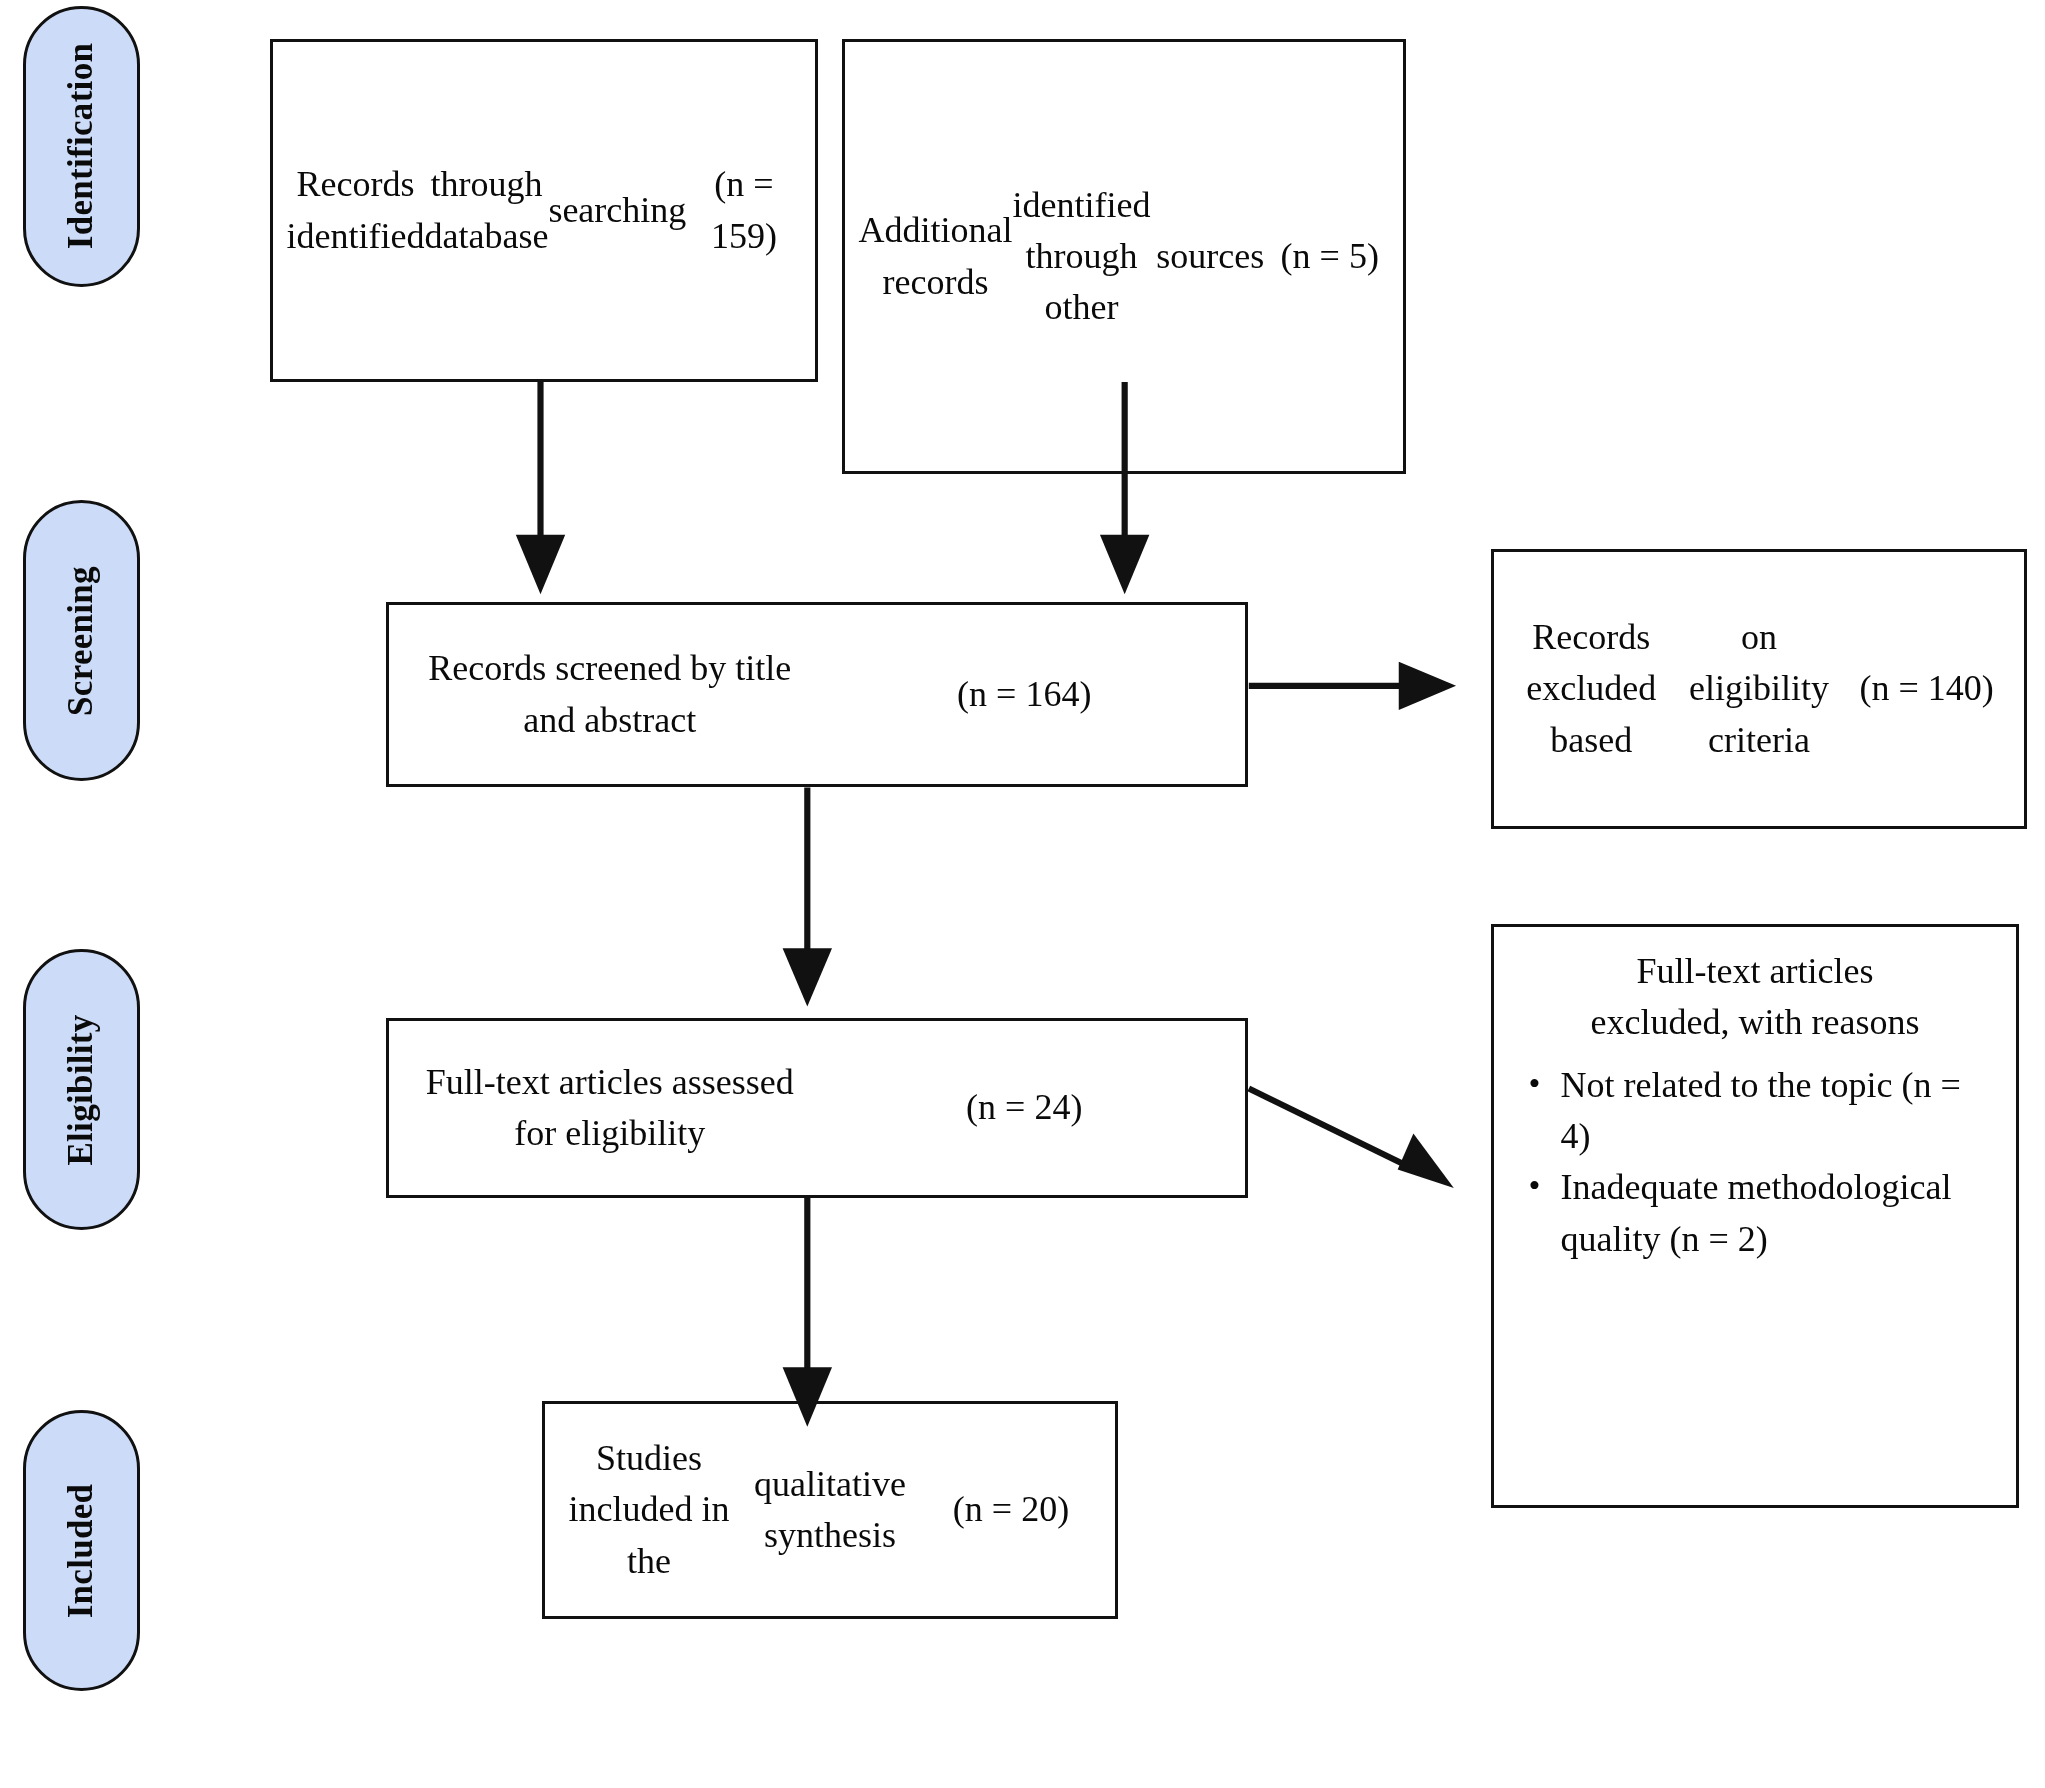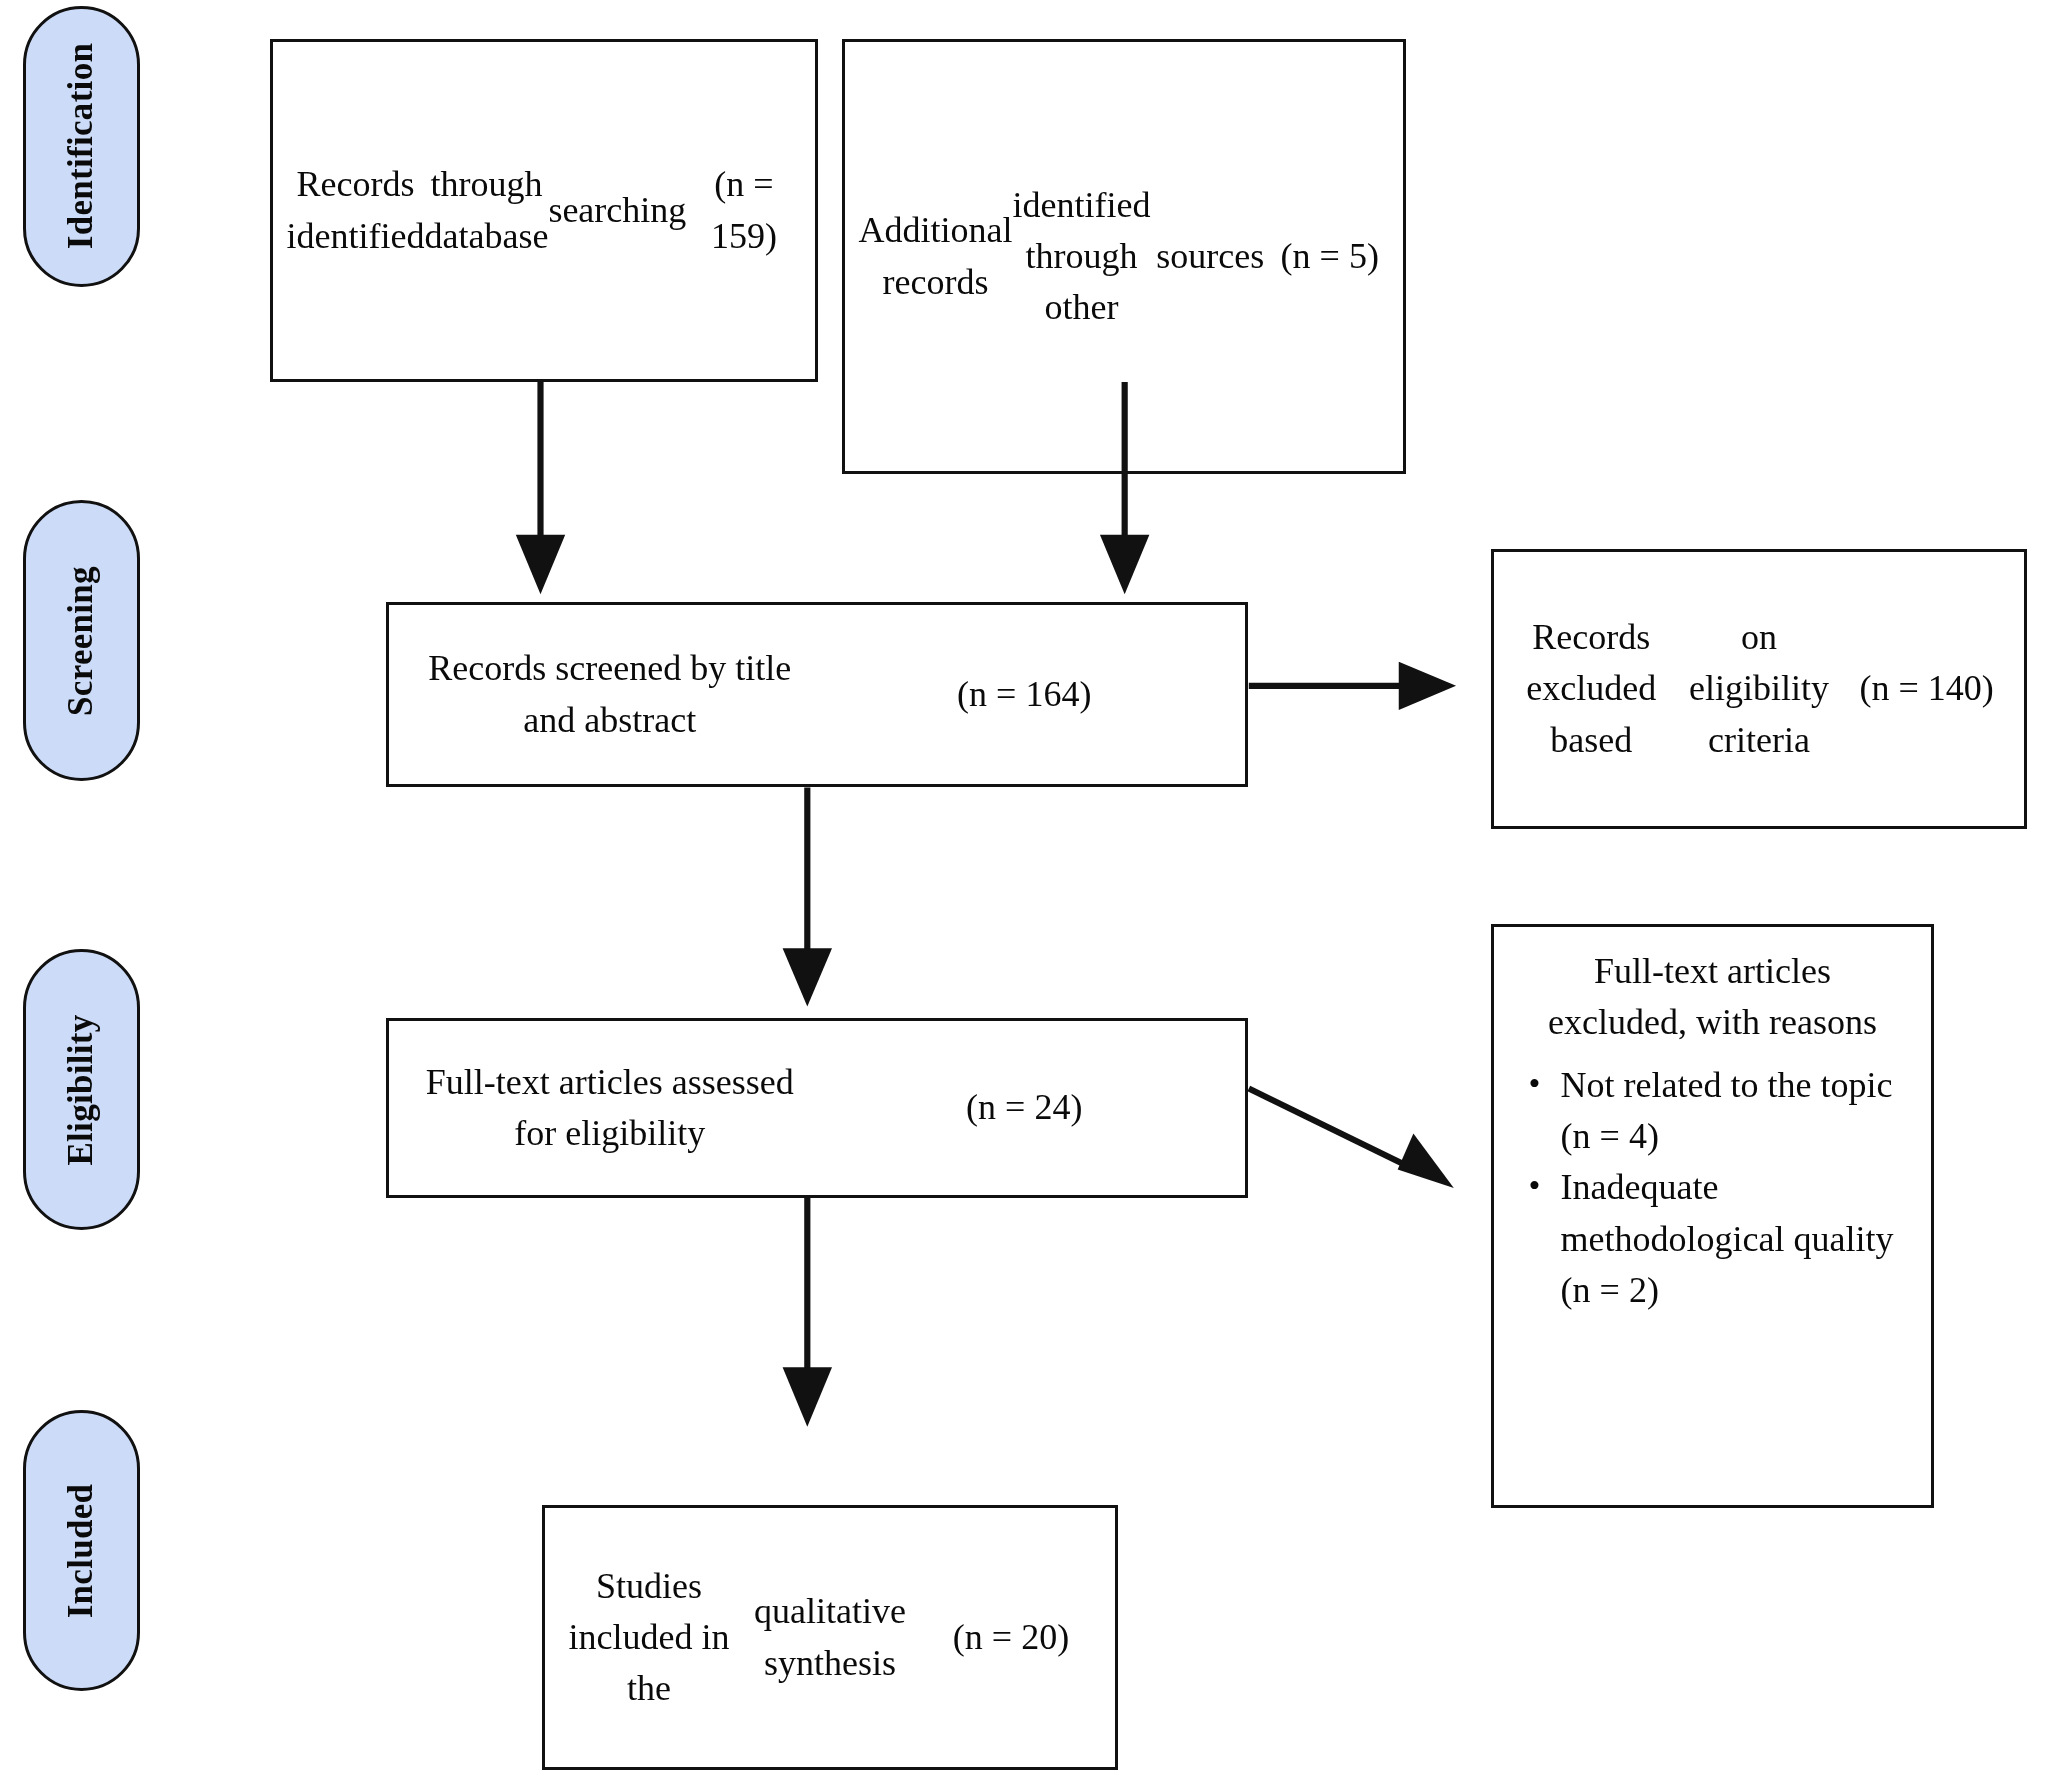--- a/index.html
+++ b/index.html
@@ -149,30 +149,30 @@
     <span class="ln">Records excluded based</span>
     <span class="ln">on eligibility criteria</span>
     <span class="ln">(n = 140)</span>
   </div>
 
   <div class="flow-box" style="left:386px; top:1018px; width:862px; height:180px;">
     <span class="ln">Full-text articles assessed for eligibility</span>
     <span class="ln">(n = 24)</span>
   </div>
 
-  <div class="reasons-box" style="left:1491px; top:924px; width:443px; height:584px;">
+  <div class="reasons-box" style="left:1491px; top:924px; width:528px; height:584px;">
     <span class="title-ln">Full-text articles</span>
     <span class="title-ln">excluded, with reasons</span>
     <ul>
       <li>Not related to the topic (n = 4)</li>
       <li>Inadequate methodological quality (n = 2)</li>
     </ul>
   </div>
 
-  <div class="flow-box" style="left:542px; top:1505px; width:576px; height:265px;">
+  <div class="flow-box" style="left:542px; top:1401px; width:576px; height:218px;">
     <span class="ln">Studies included in the</span>
     <span class="ln">qualitative synthesis</span>
     <span class="ln">(n = 20)</span>
   </div>
 
   <svg class="connector" style="left:0; top:0;" width="2046" height="1789" viewBox="0 0 3642 3185">
 
     <line x1="962" y1="680" x2="962" y2="985" stroke="#111111" stroke-width="11"></line>
     <polygon points="962,1058 918,952 1006,952" fill="#111111"></polygon>
 

